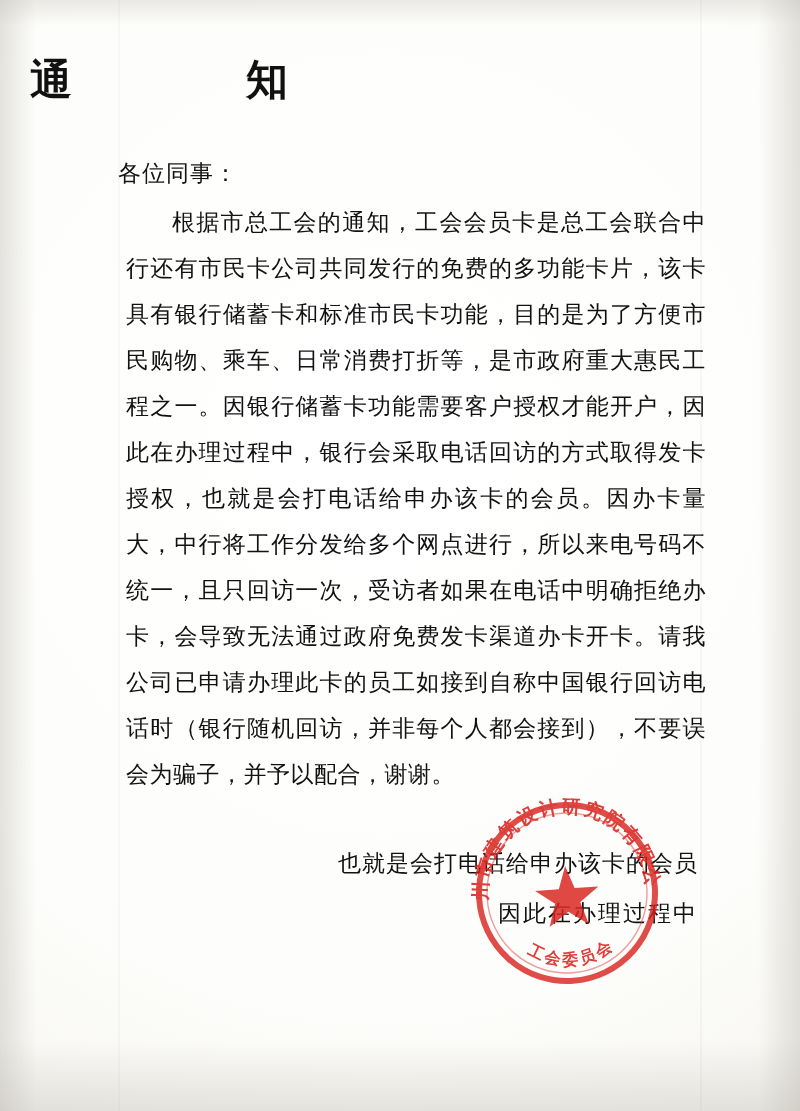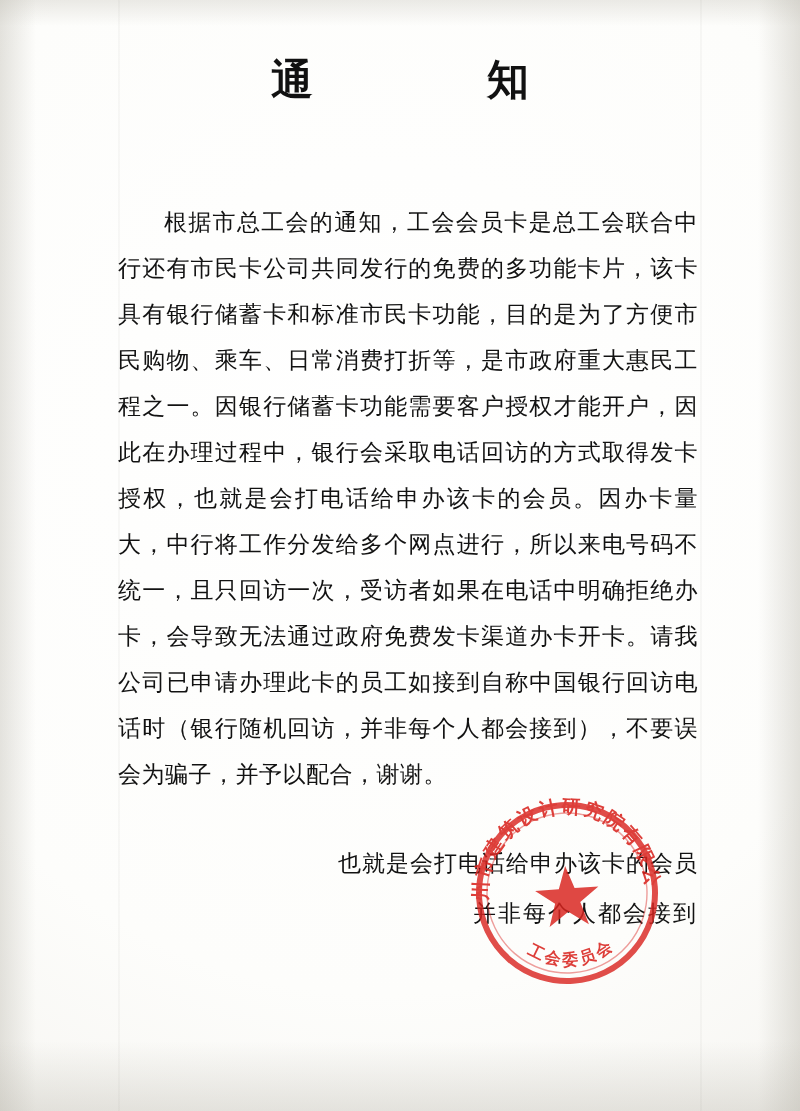--- a/index.html
+++ b/index.html
@@ -62,42 +62,41 @@
     pointer-events: none;
   }
   .crease.c1 { left: 118px; }
   .crease.c2 { left: 700px; }
 
   .title {
     position: absolute;
     top: 52px;
     left: 0;
     width: 800px;
-    text-align: center;
     font-size: 42px;
     font-weight: bold;
     letter-spacing: 30px;
     text-indent: 30px;
     color: #111111;
     font-family: "Liberation Serif", "DejaVu Serif", serif;
   }
 
   .salutation {
     position: absolute;
     top: 158px;
     left: 118px;
     font-size: 23px;
     color: #141414;
     letter-spacing: 1px;
   }
 
   .body-text {
     position: absolute;
     top: 200px;
-    left: 118px;
+    left: 126px;
     width: 580px;
     font-size: 23px;
     line-height: 46px;
     color: #121212;
     text-align: justify;
     text-justify: inter-character;
     text-indent: 46px;
     letter-spacing: 0.5px;
   }
 
@@ -149,26 +148,27 @@
 
   <div class="scan-shade-top"></div>
   <div class="scan-shade-left"></div>
   <div class="scan-shade-right"></div>
   <div class="scan-shade-bottom"></div>
   <div class="crease c1"></div>
   <div class="crease c2"></div>
 
   <div class="title">通　　知</div>
 
+  <div class="salutation">各位同事：</div>
 
   <div class="body-text">根据市总工会的通知，工会会员卡是总工会联合中行还有市民卡公司共同发行的免费的多功能卡片，该卡具有银行储蓄卡和标准市民卡功能，目的是为了方便市民购物、乘车、日常消费打折等，是市政府重大惠民工程之一。因银行储蓄卡功能需要客户授权才能开户，因此在办理过程中，银行会采取电话回访的方式取得发卡授权，也就是会打电话给申办该卡的会员。因办卡量大，中行将工作分发给多个网点进行，所以来电号码不统一，且只回访一次，受访者如果在电话中明确拒绝办卡，会导致无法通过政府免费发卡渠道办卡开卡。请我公司已申请办理此卡的员工如接到自称中国银行回访电话时（银行随机回访，并非每个人都会接到），不要误会为骗子，并予以配合，谢谢。</div>
 
   <div class="signature">也就是会打电话给申办该卡的会员</div>
 
-  <div class="sign-date">并非每个人都会接到</div>
+  <div class="sign-date">因此在办理过程中</div>
 
   <div class="seal">
     <svg width="210" height="210" viewBox="0 0 210 210" xmlns="http://www.w3.org/2000/svg" aria-hidden="true">
       <defs>
         <path id="sealArcOuter" d="M 105,105 m -80,0 a 80,80 0 1,1 160,0" transform="rotate(0 105 105)"></path>
         <path id="sealArcText" d="M 25,105 a 80,80 0 1,1 160,0"></path>
         <path id="sealArcBottom" d="M 33,105 a 72,72 0 1,0 144,0"></path>
       </defs>
 
       <circle cx="105" cy="105" r="88" fill="none" stroke="#d9241f" stroke-width="6" opacity="0.92"></circle>

